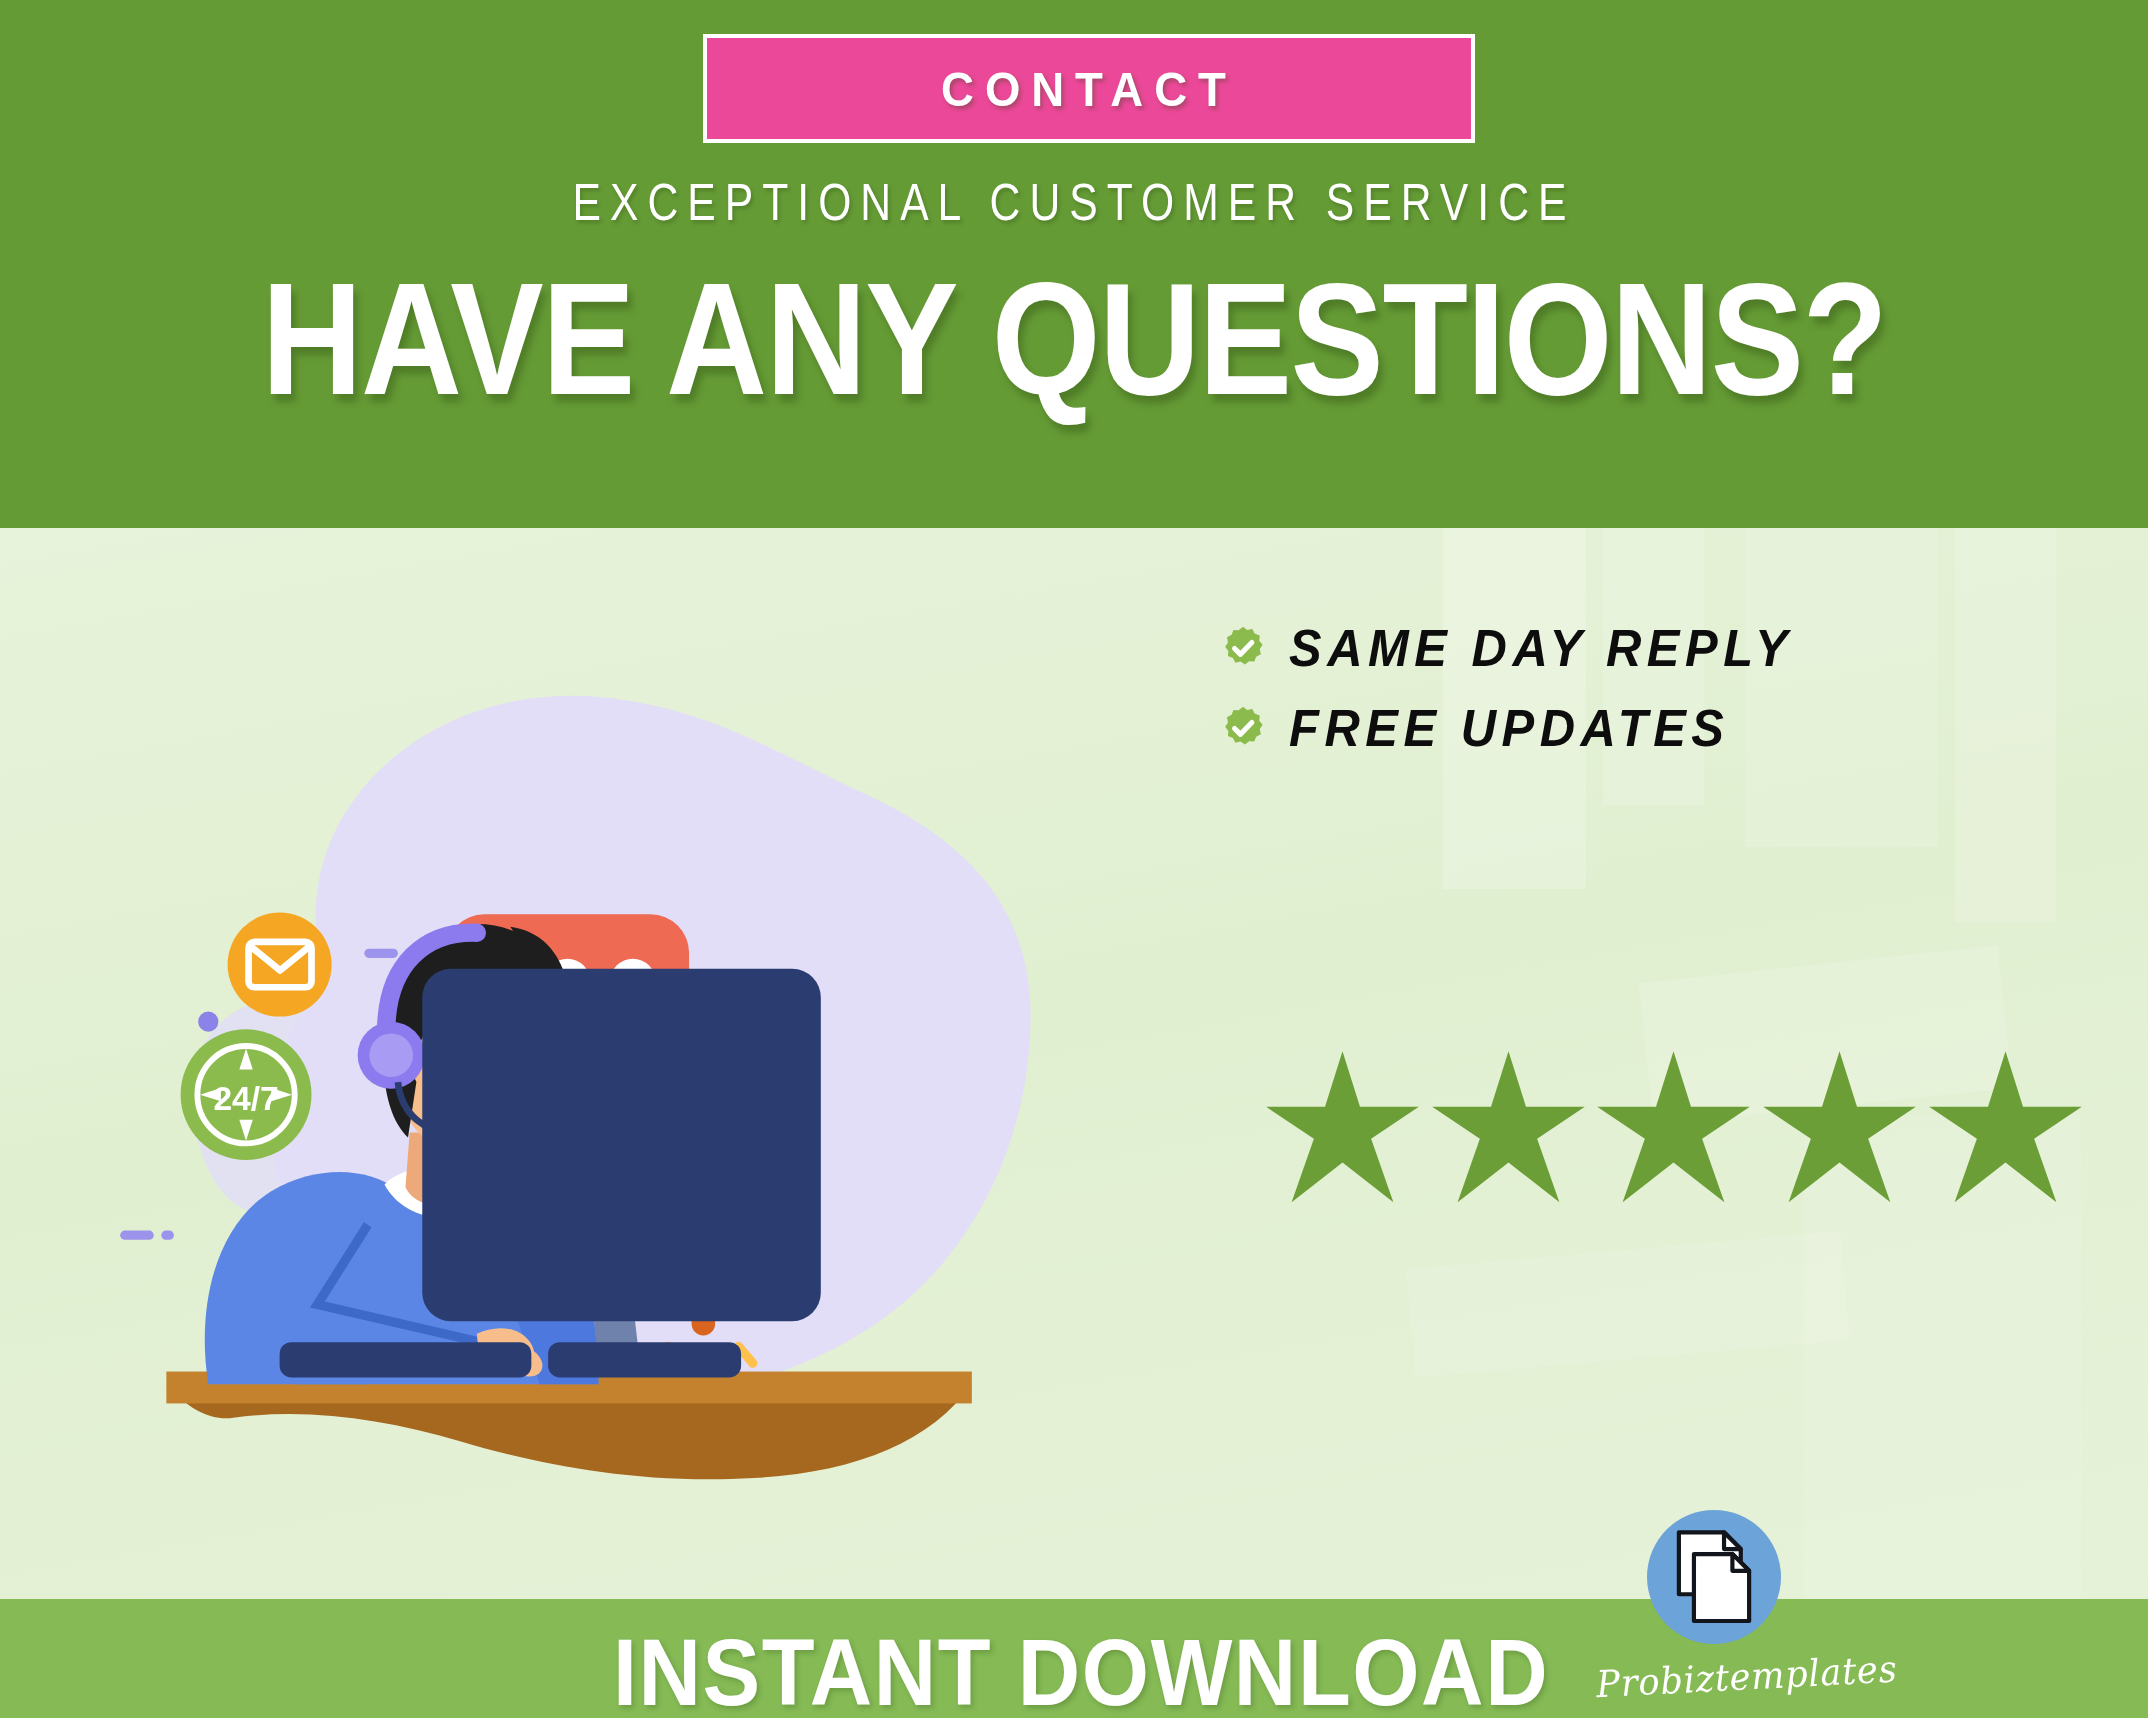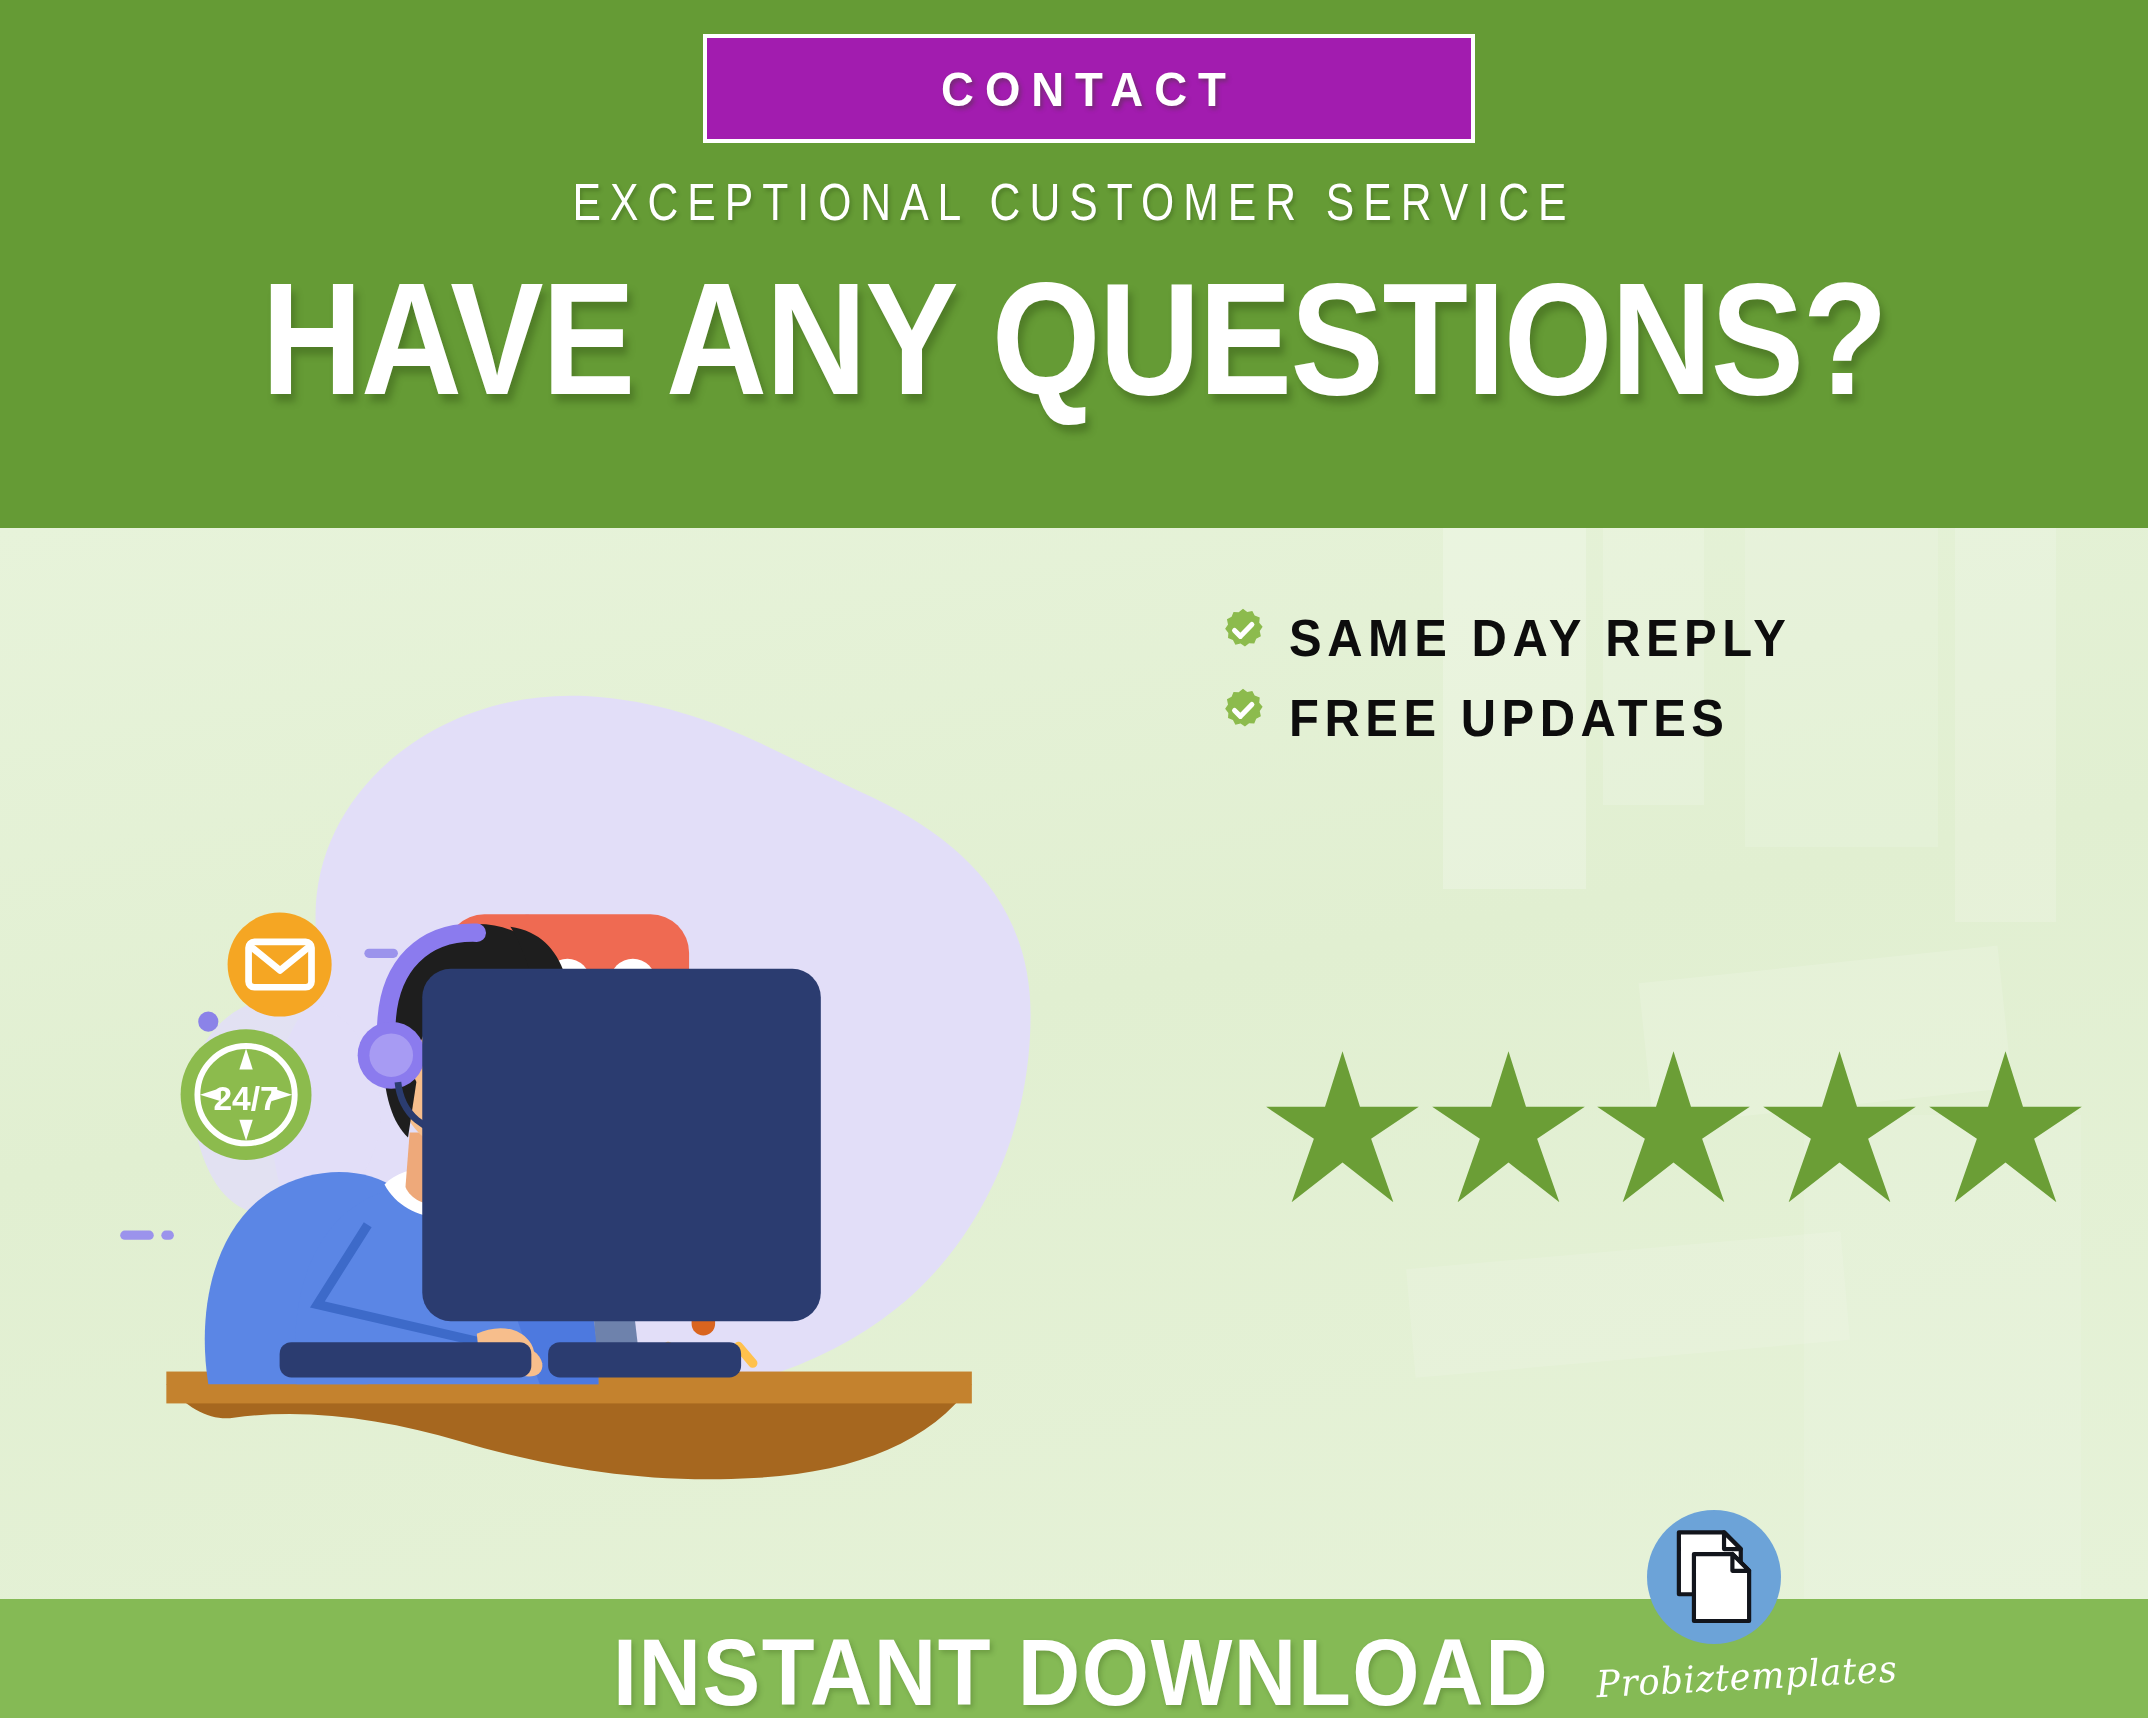--- a/index.html
+++ b/index.html
@@ -10,21 +10,21 @@
   }
   #canvas { position:relative; width:2148px; height:1718px; overflow:hidden; }
 
   
   .header {
     position:absolute; left:0; top:0; width:2148px; height:528px;
     background:#659B35;
   }
   .contact-badge {
     position:absolute; left:703px; top:34px; width:772px; height:109px;
-    background:#a21caf;
+    background:#ec4899;
     border:4.2px solid #ffffff;
     display:flex; align-items:center; justify-content:center;
   }
   .contact-badge-label {
     color:#ffffff;
     font-size:49px;
     font-weight:bold;
     letter-spacing:11.7px;
     text-shadow:2.5px 3.4px 4.2px rgba(40,70,15,0.35);
     font-stretch:condensed;
@@ -67,21 +67,21 @@
   .wm5 { left:1645px; top:436px; width:361px; height:143px; background:rgba(255,255,255,0.14); transform:rotate(-6deg); }
   .wm6 { left:1410px; top:722px; width:436px; height:109px; background:rgba(255,255,255,0.12); transform:rotate(-5deg); }
   .wm7 { left:1804px; top:587px; width:277px; height:520px; background:rgba(255,255,255,0.10); }
 
   
   .illo { position:absolute; left:116px; top:17px; width:1074px; height:1007px; }
   .illo svg { display:block; }
 
   
   .features { position:absolute; left:1221px; top:80px; }
-  .feat-row { display:flex; align-items:flex-start; height:80px; }
+  .feat-row { display:flex; align-items:center; height:80px;font-style:italic; }
   .feat-badge { width:44px; height:44px; flex:0 0 44px; margin-right:23.5px; }
   .feat-label {
     font-size:52px;
     font-weight:bold;
     color:#0D0D0D;
     letter-spacing:5.9px;
     white-space:nowrap;
     transform:scaleX(0.94);
     transform-origin:left center;
   }

